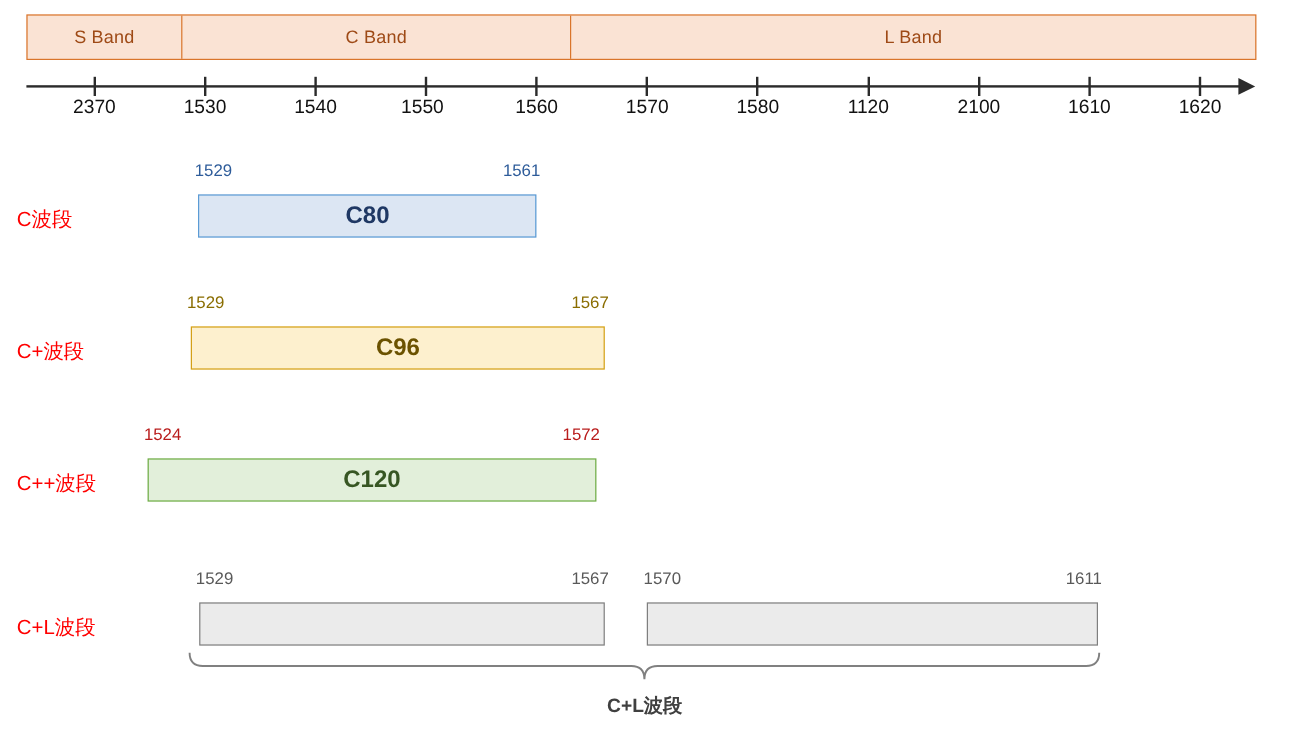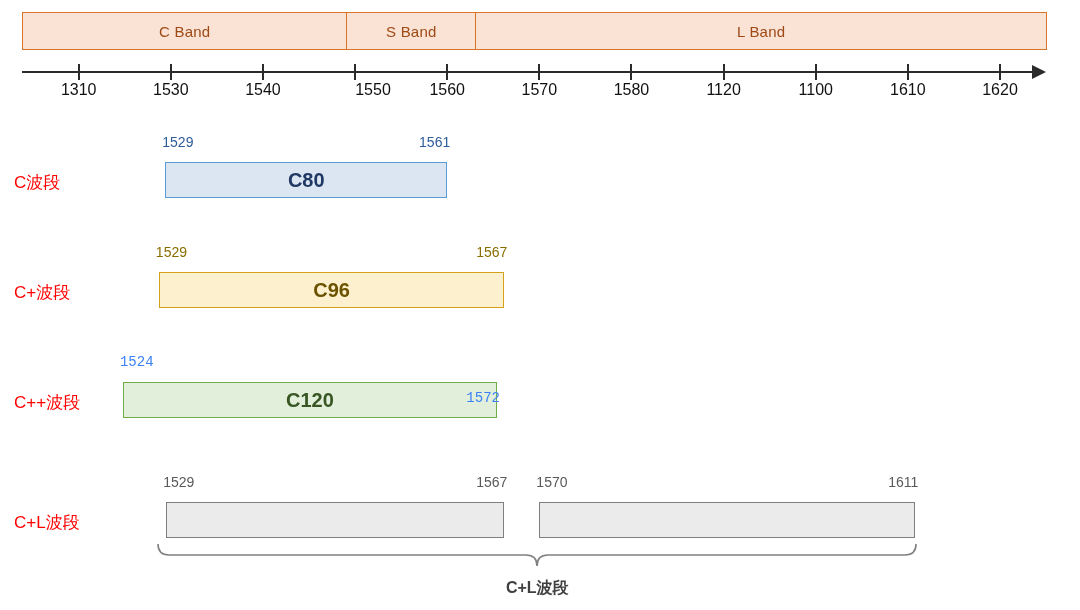--- a/index.html
+++ b/index.html
@@ -57,68 +57,68 @@
   .endlabel.right{transform:translateX(-100%);}
 
   
   .box-blue   {background:#DCE6F3;border:1.5px solid #5B9BD5;color:#1F3864;}
   .box-amber  {background:#FDF0CE;border:1.5px solid #D4A017;color:#6B5200;}
   .box-green  {background:#E2EFDA;border:1.5px solid #70AD47;color:#375623;}
   .box-gray   {background:#EBEBEB;border:1.5px solid #7F7F7F;color:#333333;}
 
   .lbl-blue {color:#2E5C9A;}
   .lbl-amber{color:#8A6D00;}
-  .lbl-green{color:#3b82f6;font-family:Liberation Mono, monospace;}
+  .lbl-green{color:#b91c1c;}
   .lbl-gray {color:#595959;}
 
   
   .brace-wrap{position:absolute;}
   .brace-label{
     position:absolute;font-weight:bold;font-size:16px;color:#404040;
     white-space:nowrap;transform:translateX(-50%);
   }
 </style>
 </head>
 <body>
 
 <div class="stage">
 
   <div class="bandbar" id="bandbar">
+      <div class="bandseg" style="width: 128.982px;">
+        <span>S Band</span>
+      </div>
       <div class="bandseg" style="width: 324.298px;">
         <span>C Band</span>
-      </div>
-      <div class="bandseg" style="width: 128.982px;">
-        <span>S Band</span>
       </div>
       <div class="bandseg" style="width: 514.085px; flex: 1 1 auto;">
         <span>L Band</span>
       </div>
     </div>
 
   <div class="axis-line"></div>
   <div class="axis-arrow"></div>
   <div id="axis-ticks">
       <div class="tick" style="left: 77.7px;"></div>
-      <div class="ticklabel" style="left: 78.7px;">1310</div>
+      <div class="ticklabel" style="left: 78.7px;">2370</div>
       <div class="tick" style="left: 169.83px;"></div>
       <div class="ticklabel" style="left: 170.83px;">1530</div>
       <div class="tick" style="left: 261.96px;"></div>
       <div class="ticklabel" style="left: 262.96px;">1540</div>
       <div class="tick" style="left: 354.09px;"></div>
-      <div class="ticklabel" style="left: 373px;">1550</div>
+      <div class="ticklabel" style="left: 352px;">1550</div>
       <div class="tick" style="left: 446.22px;"></div>
       <div class="ticklabel" style="left: 447.22px;">1560</div>
       <div class="tick" style="left: 538.35px;"></div>
       <div class="ticklabel" style="left: 539.35px;">1570</div>
       <div class="tick" style="left: 630.48px;"></div>
       <div class="ticklabel" style="left: 631.48px;">1580</div>
       <div class="tick" style="left: 722.61px;"></div>
       <div class="ticklabel" style="left: 723.61px;">1120</div>
       <div class="tick" style="left: 814.74px;"></div>
-      <div class="ticklabel" style="left: 815.74px;">1100</div>
+      <div class="ticklabel" style="left: 815.74px;">2100</div>
       <div class="tick" style="left: 906.87px;"></div>
       <div class="ticklabel" style="left: 907.87px;">1610</div>
       <div class="tick" style="left: 999px;"></div>
       <div class="ticklabel" style="left: 1000px;">1620</div>
     </div>
 
   <div id="rows">
       <div class="row" style="top: 134px; height: 74px;">
         <div class="rowlabel" style="left: 14px; top: 37px;">C波段</div>
         <div class="segbox box-blue" style="left: 165.302px; top: 28px; width: 281.918px; height: 36px;">
@@ -134,21 +134,21 @@
         </div>
         <div class="endlabel left lbl-amber" style="left: 155.853px; top: 0px;">1529</div>
         <div class="endlabel right lbl-amber" style="left: 507.341px; top: 0px;">1567</div>
       </div>
       <div class="row" style="top: 354px; height: 74px;">
         <div class="rowlabel" style="left: 14px; top: 37px;">C++波段</div>
         <div class="segbox box-green" style="left: 122.922px; top: 28px; width: 374.048px; height: 36px;">
           <span>C120</span>
         </div>
         <div class="endlabel left lbl-green" style="left: 119.922px; top: 0px;">1524</div>
-        <div class="endlabel right lbl-green" style="left: 499.97px; top: 0px; margin-top: 36px;">1572</div>
+        <div class="endlabel right lbl-green" style="left: 499.97px; top: 0px;">1572</div>
       </div>
       <div class="row" style="top: 474px; height: 74px;">
         <div class="rowlabel" style="left: 14px; top: 37px;">C+L波段</div>
         <div class="segbox box-gray" style="left: 166.224px; top: 28px; width: 338.117px; height: 36px;">
           <span></span>
         </div>
         <div class="endlabel left lbl-gray" style="left: 163.224px; top: 0px;">1529</div>
         <div class="endlabel right lbl-gray" style="left: 507.341px; top: 0px;">1567</div>
         <div class="segbox box-gray" style="left: 539.35px; top: 28px; width: 375.89px; height: 36px;">
           <span></span>

